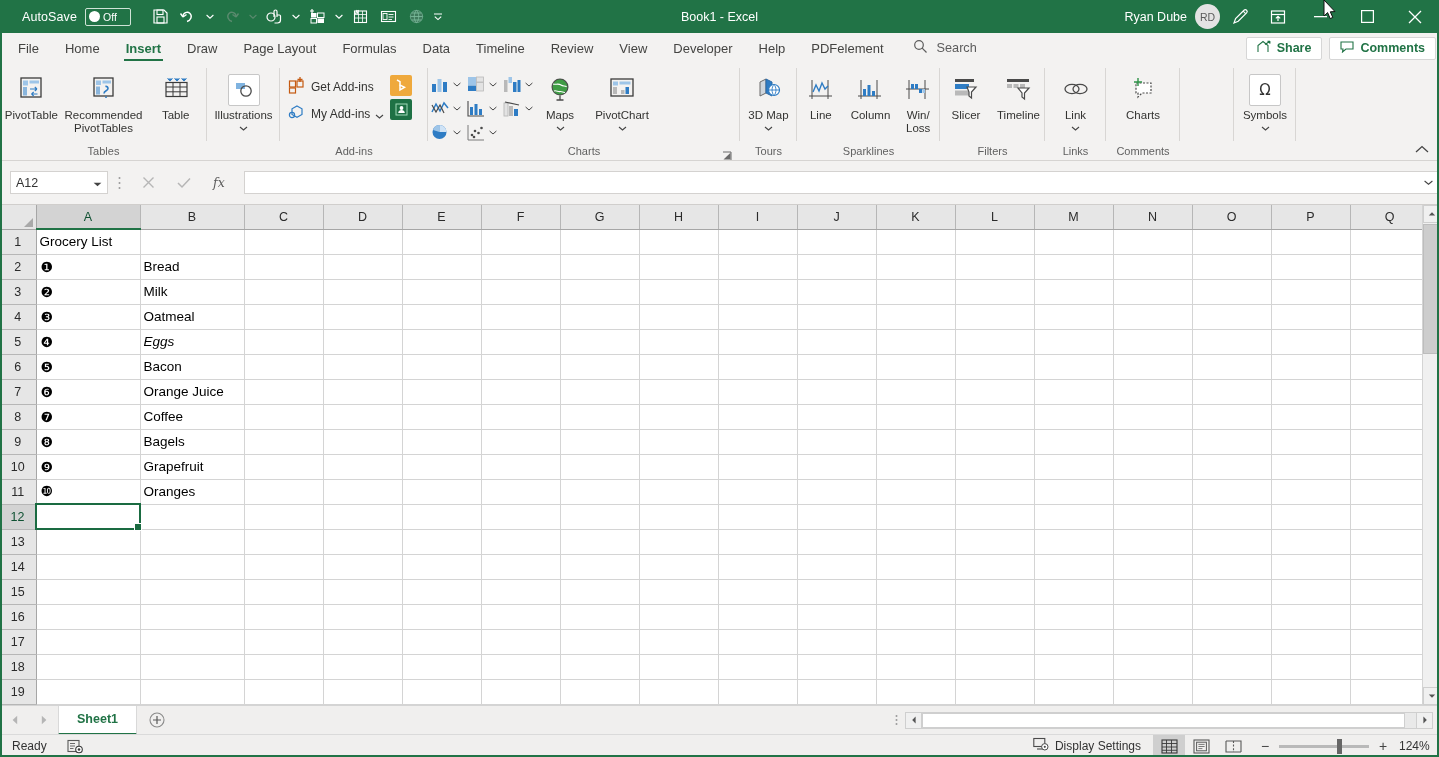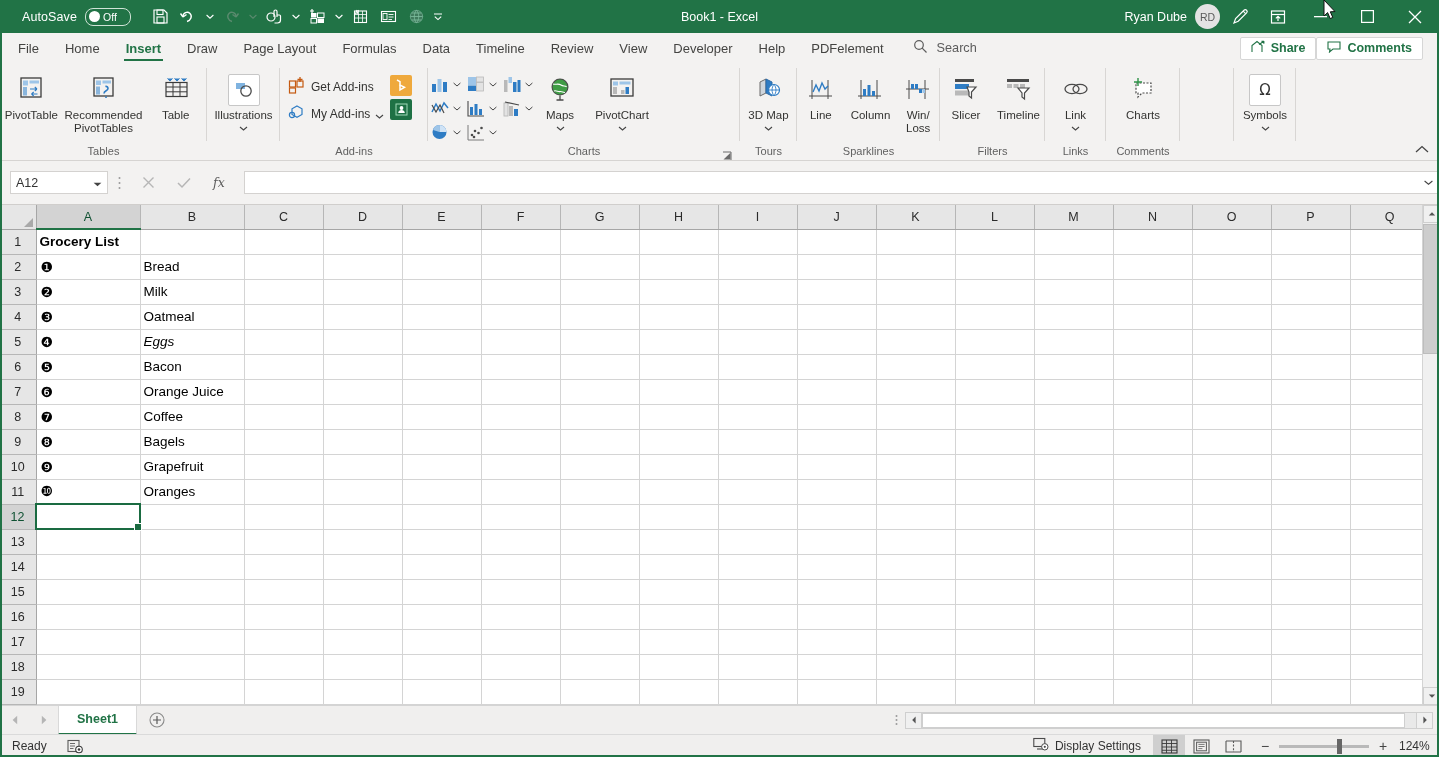--- a/index.html
+++ b/index.html
@@ -13,21 +13,21 @@
 
   
   .titlebar {
     position: absolute; left: 0; top: 0; width: 1439px; height: 33px;
     background: #217346; display: flex; align-items: center;
     color: #ffffff; font-size: 12.5px;
   }
   .autosave-wrap { display: flex; align-items: center; margin-left: 22px; gap: 8px; }
   .autosave-label { font-size: 12.5px; color: #fff; letter-spacing: .1px; }
   .toggle {
-    width: 46px; height: 18px; border-radius: 8px; border: 1.3px solid #cfe3d6;
+    width: 46px; height: 18px; border-radius: 2px; border: 1.3px solid #cfe3d6;
     display: flex; align-items: center; gap: 3px; padding: 0 3px;
     background: transparent;
   }
   .toggle .knob { width: 11px; height: 11px; border-radius: 50%; background: #fff; }
   .toggle .off { font-size: 10.5px; color: #fff; }
   .qat { display: flex; align-items: center; gap: 2px; margin-left: 16px; }
   .qat-btn {
     width: 26px; height: 26px; display: flex; align-items: center; justify-content: center;
     border-radius: 2px;
   }
@@ -59,21 +59,21 @@
     font-size: 13px; color: #444442; position: relative; white-space: nowrap;
   }
   .tab.first { margin-left: 5px; }
   .tab.active { color: #217346; font-weight: bold; }
   .tab.active::after {
     content: ''; position: absolute; left: 11px; right: 11px; bottom: 2px;
     height: 2.5px; background: #217346;
   }
   .search-area { display: flex; align-items: center; margin-left: 16px; gap: 9px; }
   .search-ph { font-size: 12.7px; color: #5c5c5c; }
-  .tab-right { margin-left: auto; display: flex; align-items: center; gap: 0; padding-right: 16px; }
+  .tab-right { margin-left: auto; display: flex; align-items: center; gap: 7px; padding-right: 3px; }
   .pillbtn {
     display: flex; align-items: center; gap: 6px; height: 23px; padding: 0 10px;
     border: 1px solid #d6d6d6; background: #fff; border-radius: 2px;
     font-size: 12.5px; color: #217346; font-weight: bold;
   }
 
   
   .ribbon {
     position: absolute; left: 0; top: 63px; width: 1439px; height: 98px;
     background: #f3f2f1; display: flex; align-items: stretch;
@@ -933,21 +933,21 @@
         <th class="colhead" style="width:79px">M</th>
         <th class="colhead" style="width:79px">N</th>
         <th class="colhead" style="width:79px">O</th>
         <th class="colhead" style="width:79px">P</th>
         <th class="colhead" style="width:79px">Q</th>
       </tr>
     </thead>
     <tbody id="grid-body">
         <tr>
           <td class="rowhead">1</td>
-          <td class="cell" style="width: 104px; font-weight: bold;">Grocery List</td>
+          <td class="cell" style="width: 104px;">Grocery List</td>
           <td class="cell" style="width: 104px;"></td>
           <td class="cell" style="width: 79px;"></td>
           <td class="cell" style="width: 79px;"></td>
           <td class="cell" style="width: 79px;"></td>
           <td class="cell" style="width: 79px;"></td>
           <td class="cell" style="width: 79px;"></td>
           <td class="cell" style="width: 79px;"></td>
           <td class="cell" style="width: 79px;"></td>
           <td class="cell" style="width: 79px;"></td>
           <td class="cell" style="width: 79px;"></td>

